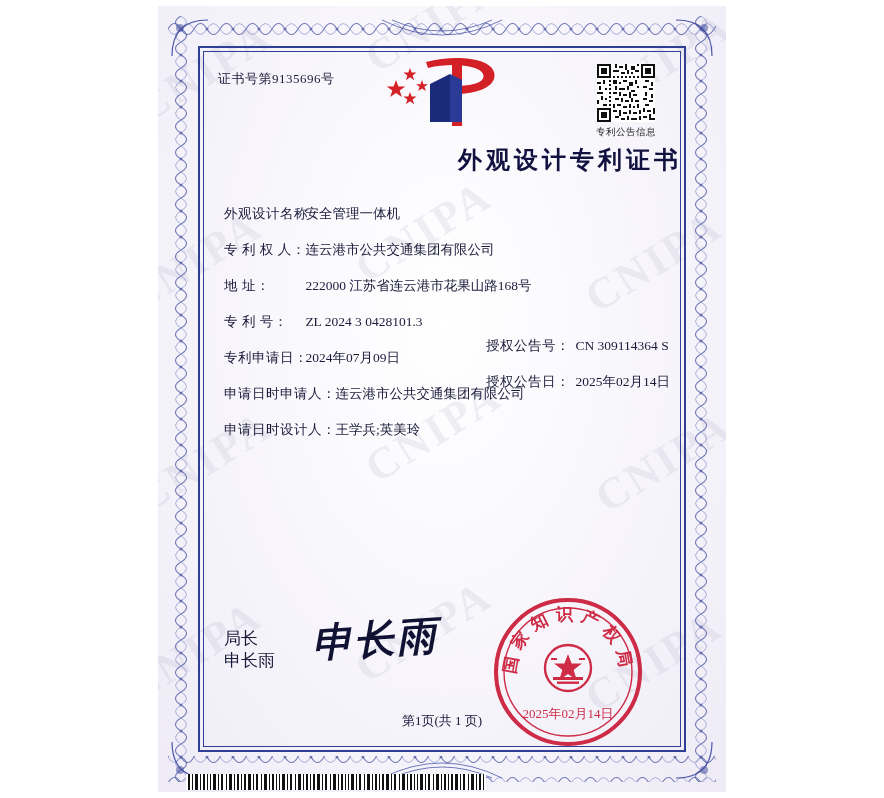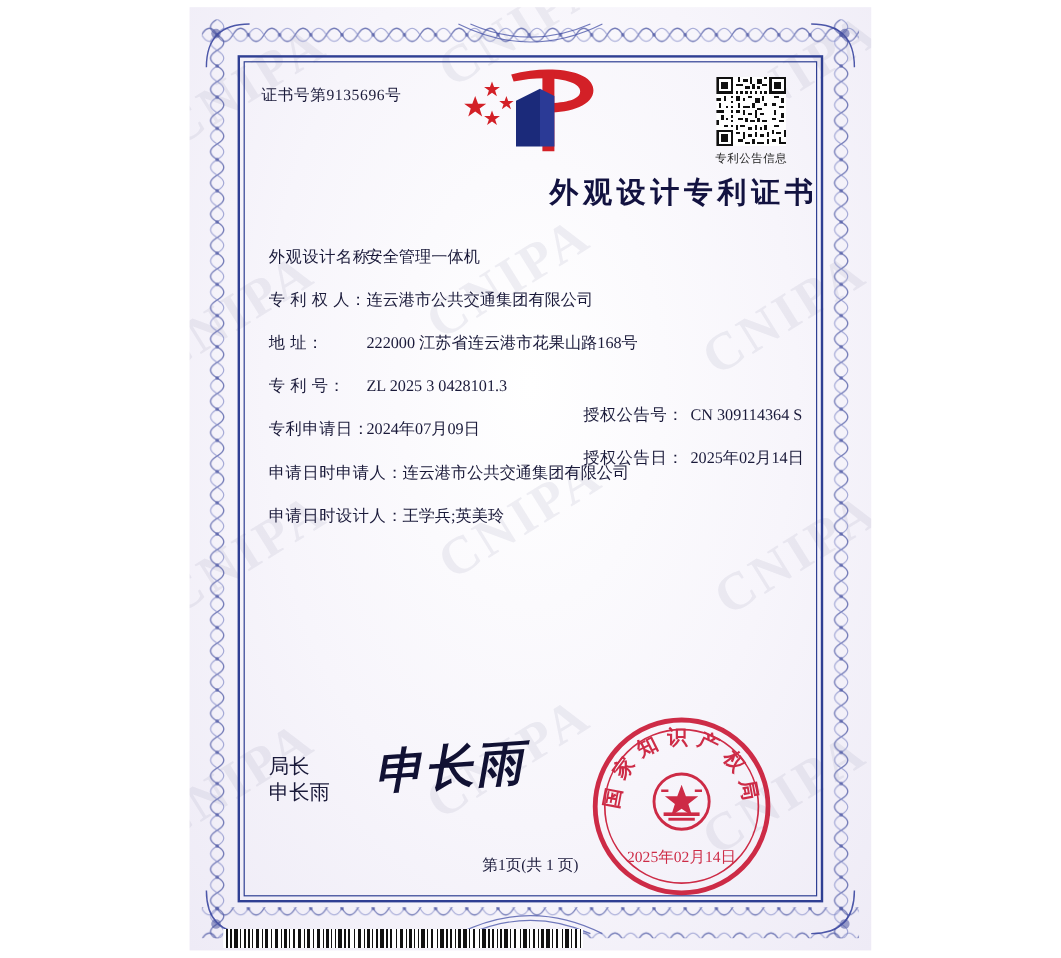--- a/index.html
+++ b/index.html
@@ -357,21 +357,21 @@
       </div>
 
       <div class="field-row">
         <span class="f-label">地        址：</span>
         <span class="f-value">222000 江苏省连云港市花果山路168号</span>
       </div>
 
 
       <div class="field-row">
         <span class="f-label">专  利  号：</span>
-        <span class="f-value">ZL 2025 3 0428101.3</span>
+        <span class="f-value">ZL 2024 3 0428101.3</span>
         <span class="f-col2">
           <span class="f-label">授权公告号：</span>
           <span class="f-value">CN 309114364 S</span>
         </span>
       </div>
 
       <div class="field-row">
         <span class="f-label">专利申请日：</span>
         <span class="f-value">2024年07月09日</span>
         <span class="f-col2">

